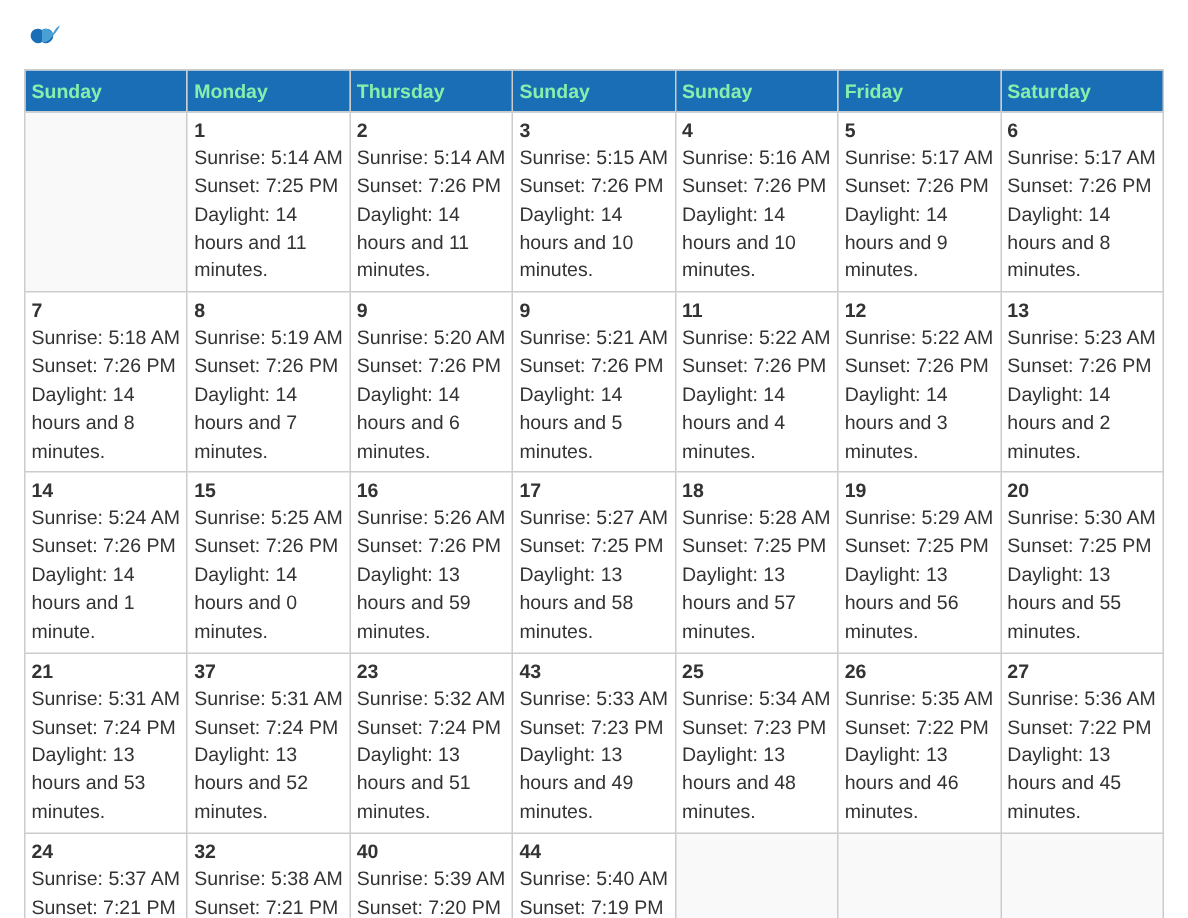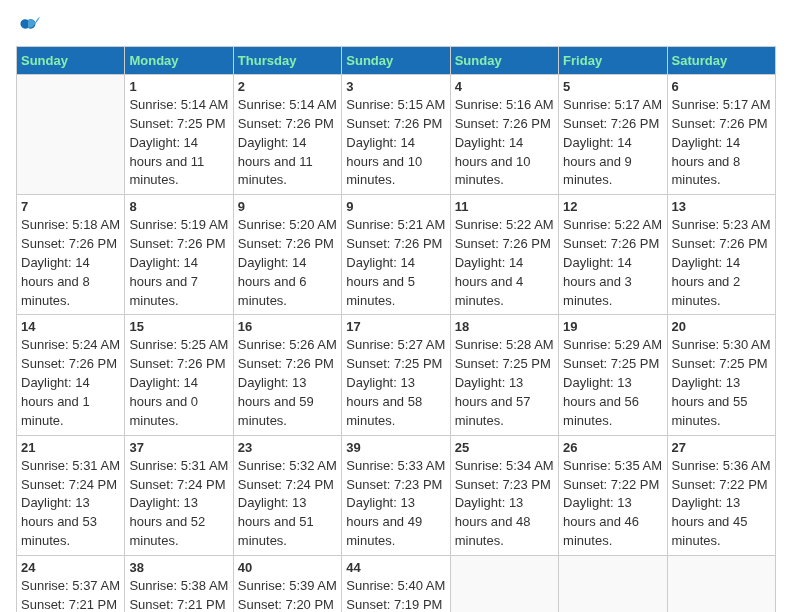--- a/index.html
+++ b/index.html
@@ -210,21 +210,21 @@
         </td>
         <td>
           <div class="day-number">37</div>
           <div class="day-info">Sunrise: 5:31 AM<br>Sunset: 7:24 PM<br>Daylight: 13 hours and 52 minutes.</div>
         </td>
         <td>
           <div class="day-number">23</div>
           <div class="day-info">Sunrise: 5:32 AM<br>Sunset: 7:24 PM<br>Daylight: 13 hours and 51 minutes.</div>
         </td>
         <td>
-          <div class="day-number">39</div>
+          <div class="day-number">43</div>
           <div class="day-info">Sunrise: 5:33 AM<br>Sunset: 7:23 PM<br>Daylight: 13 hours and 49 minutes.</div>
         </td>
         <td>
           <div class="day-number">25</div>
           <div class="day-info">Sunrise: 5:34 AM<br>Sunset: 7:23 PM<br>Daylight: 13 hours and 48 minutes.</div>
         </td>
         <td>
           <div class="day-number">26</div>
           <div class="day-info">Sunrise: 5:35 AM<br>Sunset: 7:22 PM<br>Daylight: 13 hours and 46 minutes.</div>
         </td>
@@ -232,21 +232,21 @@
           <div class="day-number">27</div>
           <div class="day-info">Sunrise: 5:36 AM<br>Sunset: 7:22 PM<br>Daylight: 13 hours and 45 minutes.</div>
         </td>
       </tr>
       <tr>
         <td>
           <div class="day-number">24</div>
           <div class="day-info">Sunrise: 5:37 AM<br>Sunset: 7:21 PM<br>Daylight: 13 hours and 44 minutes.</div>
         </td>
         <td>
-          <div class="day-number">38</div>
+          <div class="day-number">32</div>
           <div class="day-info">Sunrise: 5:38 AM<br>Sunset: 7:21 PM<br>Daylight: 13 hours and 42 minutes.</div>
         </td>
         <td>
           <div class="day-number">40</div>
           <div class="day-info">Sunrise: 5:39 AM<br>Sunset: 7:20 PM<br>Daylight: 13 hours and 41 minutes.</div>
         </td>
         <td>
           <div class="day-number">44</div>
           <div class="day-info">Sunrise: 5:40 AM<br>Sunset: 7:19 PM<br>Daylight: 13 hours and 39 minutes.</div>
         </td>

